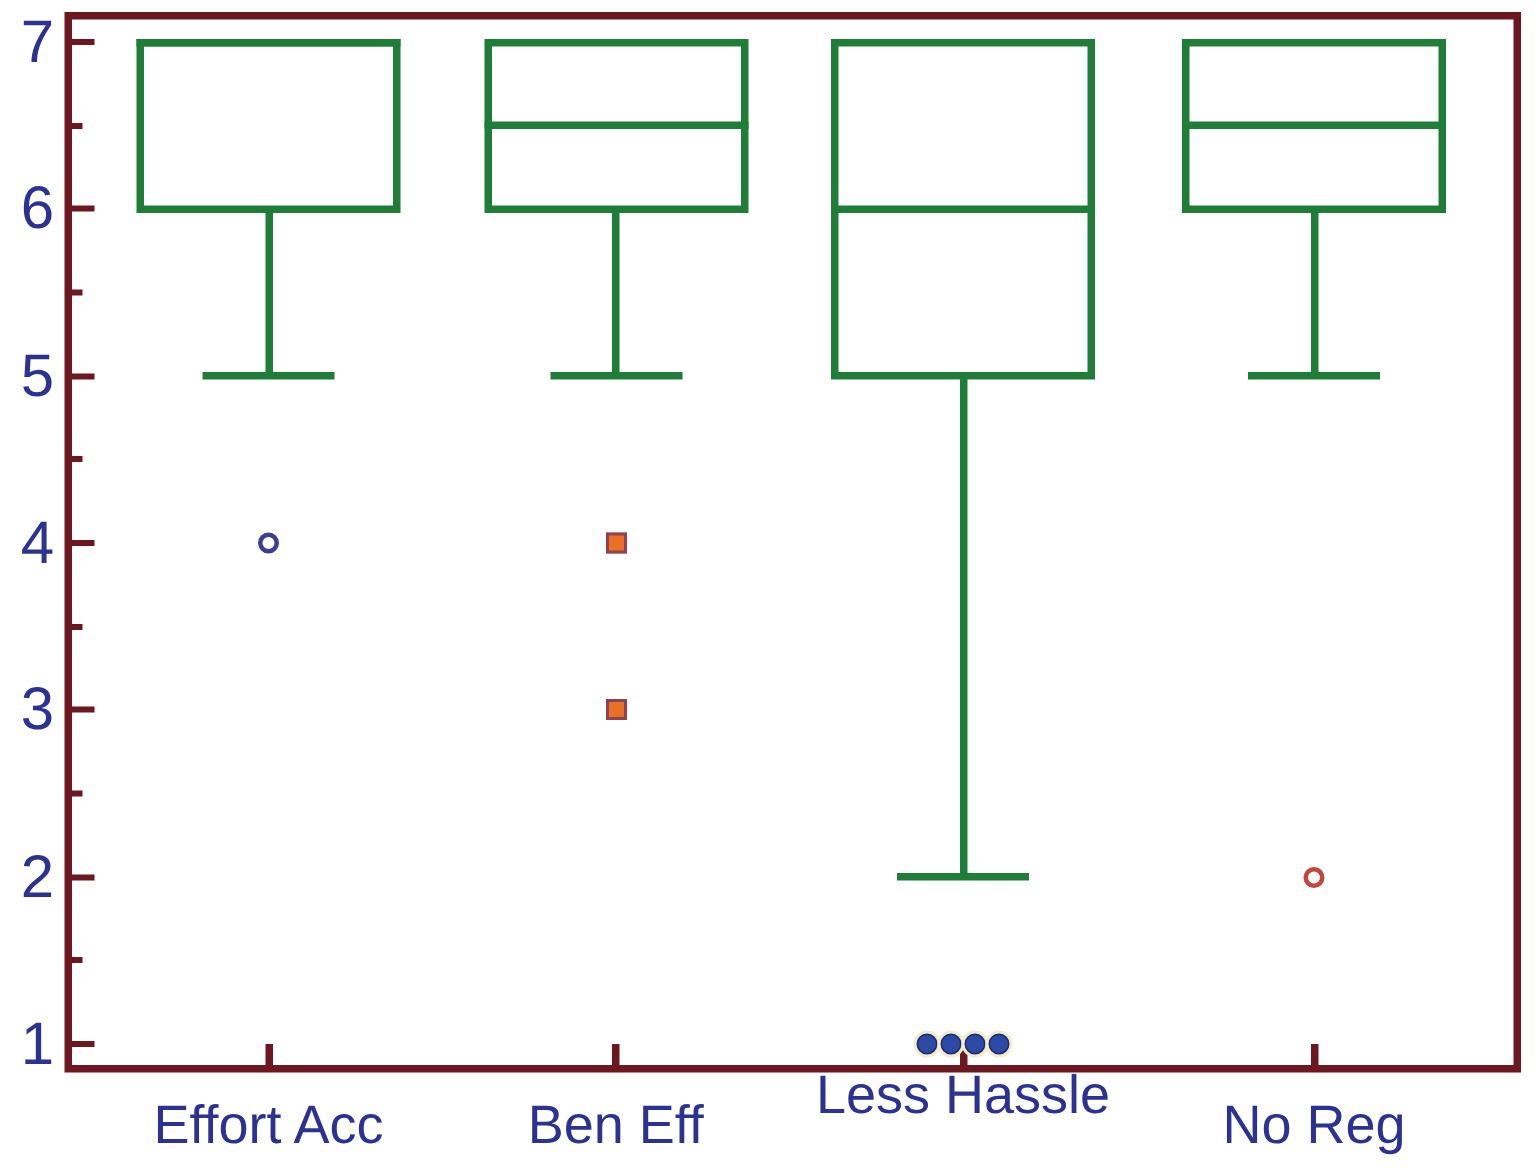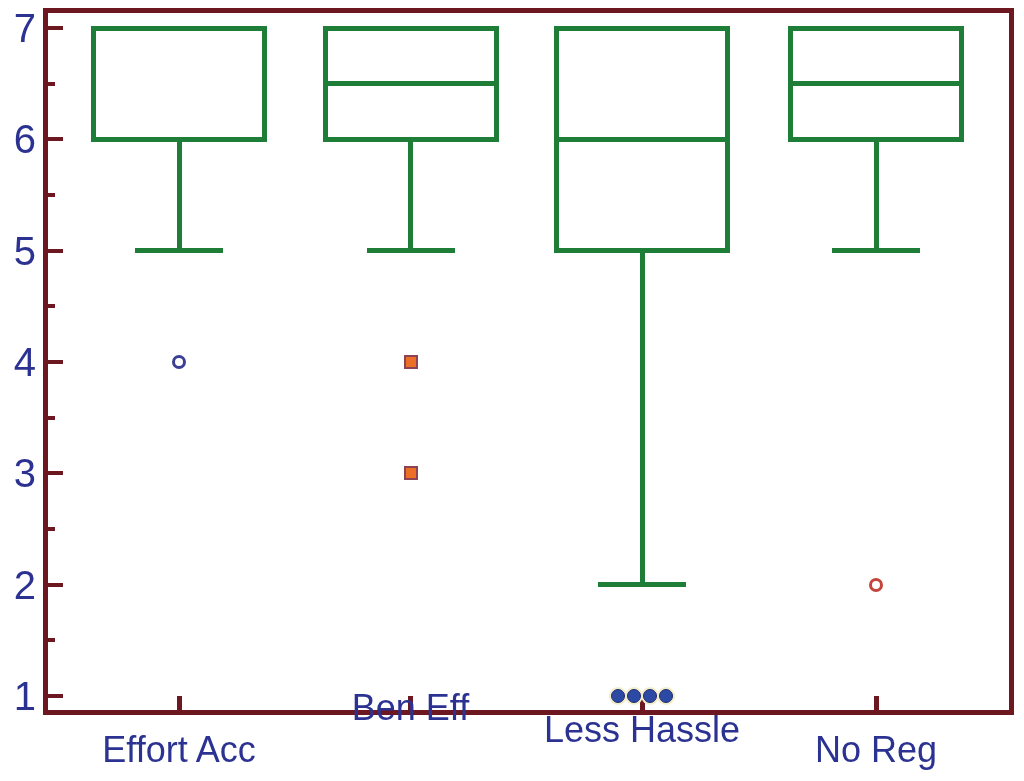--- a/index.html
+++ b/index.html
@@ -68,21 +68,21 @@
     <div class="abs" style="left: 91px; top: 25.5px; width: 176px; height: 5px; background: rgb(30, 126, 56);"></div>
     <div class="abs" style="left: 172px; top: 354.99px; width: 14px; height: 14px; box-sizing: border-box; border: 3px solid rgb(60, 63, 149); border-radius: 50%; background: transparent;"></div>
     <div class="abs x-tick-label" style="left: 29px; top: 728px; width: 300px; color: rgb(43, 50, 146);">Effort Acc</div>
     <div class="abs" style="left: 408px; top: 696px; width: 5px; height: 14px; background: rgb(109, 23, 33);"></div>
     <div class="abs" style="left: 408px; top: 139.33px; width: 5px; height: 111.33px; background: rgb(30, 126, 56);"></div>
     <div class="abs" style="left: 366.5px; top: 248.16px; width: 88px; height: 5px; background: rgb(30, 126, 56);"></div>
     <div class="abs" style="left: 322.5px; top: 25.5px; width: 176px; height: 116.33px; border: 5px solid rgb(30, 126, 56); box-sizing: border-box; background: transparent;"></div>
     <div class="abs" style="left: 322.5px; top: 81.165px; width: 176px; height: 5px; background: rgb(30, 126, 56);"></div>
     <div class="abs" style="left: 403.5px; top: 354.99px; width: 14px; height: 14px; box-sizing: border-box; background: rgb(236, 111, 38); border: 2px solid rgb(141, 67, 84);"></div>
     <div class="abs" style="left: 403.5px; top: 466.32px; width: 14px; height: 14px; box-sizing: border-box; background: rgb(236, 111, 38); border: 2px solid rgb(141, 67, 84);"></div>
-    <div class="abs x-tick-label" style="left: 260.5px; top: 686px; width: 300px; color: rgb(43, 50, 146);">Ben Eff</div>
+    <div class="abs x-tick-label" style="left: 260.5px; top: 728px; width: 300px; color: rgb(43, 50, 146);">Ben Eff</div>
     <div class="abs" style="left: 639.5px; top: 696px; width: 5px; height: 14px; background: rgb(109, 23, 33);"></div>
     <div class="abs" style="left: 639.5px; top: 250.66px; width: 5px; height: 333.99px; background: rgb(30, 126, 56);"></div>
     <div class="abs" style="left: 598px; top: 582.15px; width: 88px; height: 5px; background: rgb(30, 126, 56);"></div>
     <div class="abs" style="left: 554px; top: 25.5px; width: 176px; height: 227.66px; border: 5px solid rgb(30, 126, 56); box-sizing: border-box; background: transparent;"></div>
     <div class="abs" style="left: 554px; top: 136.83px; width: 176px; height: 5px; background: rgb(30, 126, 56);"></div>
     <div class="abs" style="left: 611px; top: 688.98px; width: 14px; height: 14px; box-sizing: border-box; background: rgb(44, 74, 164); border: 1.5px solid rgb(29, 43, 119); border-radius: 50%; box-shadow: rgb(243, 236, 201) 0px 0px 0px 2px;"></div>
     <div class="abs" style="left: 627px; top: 688.98px; width: 14px; height: 14px; box-sizing: border-box; background: rgb(44, 74, 164); border: 1.5px solid rgb(29, 43, 119); border-radius: 50%; box-shadow: rgb(243, 236, 201) 0px 0px 0px 2px;"></div>
     <div class="abs" style="left: 643px; top: 688.98px; width: 14px; height: 14px; box-sizing: border-box; background: rgb(44, 74, 164); border: 1.5px solid rgb(29, 43, 119); border-radius: 50%; box-shadow: rgb(243, 236, 201) 0px 0px 0px 2px;"></div>
     <div class="abs" style="left: 659px; top: 688.98px; width: 14px; height: 14px; box-sizing: border-box; background: rgb(44, 74, 164); border: 1.5px solid rgb(29, 43, 119); border-radius: 50%; box-shadow: rgb(243, 236, 201) 0px 0px 0px 2px;"></div>
     <div class="abs x-tick-label" style="left: 492px; top: 708px; width: 300px; color: rgb(43, 50, 146);">Less Hassle</div>

